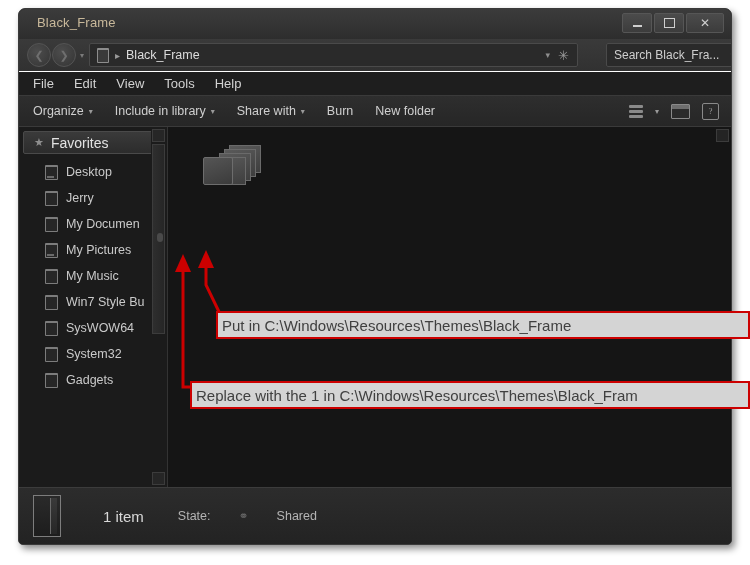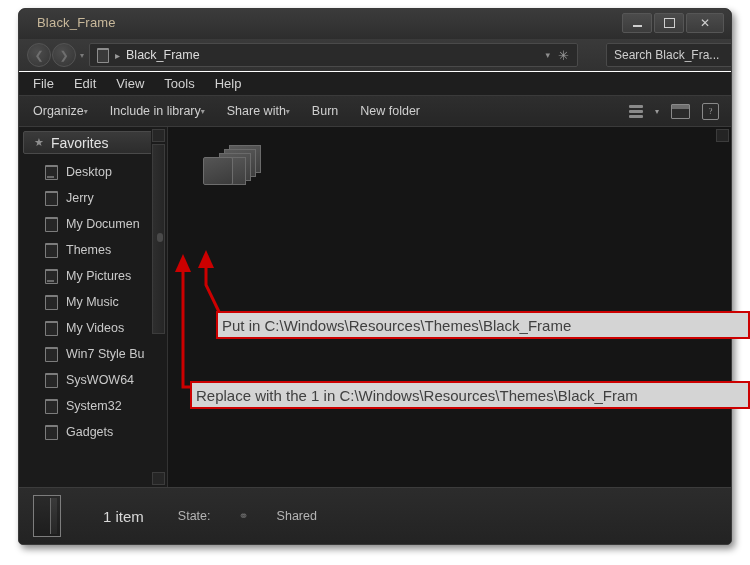--- a/index.html
+++ b/index.html
@@ -89,21 +89,21 @@
   }
   .menuitem { color:#d2d2d2; font-size:13px; margin-right:20px; }
 
   
   .toolbar {
     position:absolute; left:0; top:87px; width:100%; height:31px;
     background: linear-gradient(180deg,#2e2e2e,#262626);
     border-bottom:1px solid #3a3a3a;
     display:flex; align-items:center; padding-left:14px; box-sizing:border-box;
   }
-  .tbitem { color:#cfcfcf; font-size:12.5px; margin-right:22px; display:flex; align-items:center; }
+  .tbitem { color:#cfcfcf; font-size:12.5px; margin-right:22px; display:flex; align-items:center; gap:5px;}
   .tbcaret { color:#9a9a9a; font-size:8px; }
   .tbright { margin-left:auto; display:flex; align-items:center; gap:12px; padding-right:12px; }
   .icon-view { display:flex; flex-direction:column; gap:2px; }
   .icon-view i { display:block; width:14px; height:3px; background:#8a8a8a; border-radius:1px; }
   .icon-pane {
     width:17px; height:13px; border:1px solid #8a8a8a; border-radius:1px;
     background: linear-gradient(180deg,#6e6e6e 0 4px, #2b2b2b 4px 100%);
   }
   .icon-help {
     width:15px; height:15px; border:1px solid #8a8a8a; border-radius:2px;
@@ -334,34 +334,26 @@
           </div>
           <div class="nav-item">
             <span class="nav-folder"></span>
             <span class="nav-label">Jerry</span>
           </div>
           <div class="nav-item">
             <span class="nav-folder"></span>
             <span class="nav-label">My Documen</span>
           </div>
           <div class="nav-item">
-            <span class="nav-folder"></span>
-            <span class="nav-label">Themes</span>
-          </div>
-          <div class="nav-item">
             <span class="nav-folder alt"></span>
             <span class="nav-label">My Pictures</span>
           </div>
           <div class="nav-item">
             <span class="nav-folder"></span>
             <span class="nav-label">My Music</span>
-          </div>
-          <div class="nav-item">
-            <span class="nav-folder"></span>
-            <span class="nav-label">My Videos</span>
           </div>
           <div class="nav-item">
             <span class="nav-folder"></span>
             <span class="nav-label">Win7 Style Bu</span>
           </div>
           <div class="nav-item">
             <span class="nav-folder"></span>
             <span class="nav-label">SysWOW64</span>
           </div>
           <div class="nav-item">

